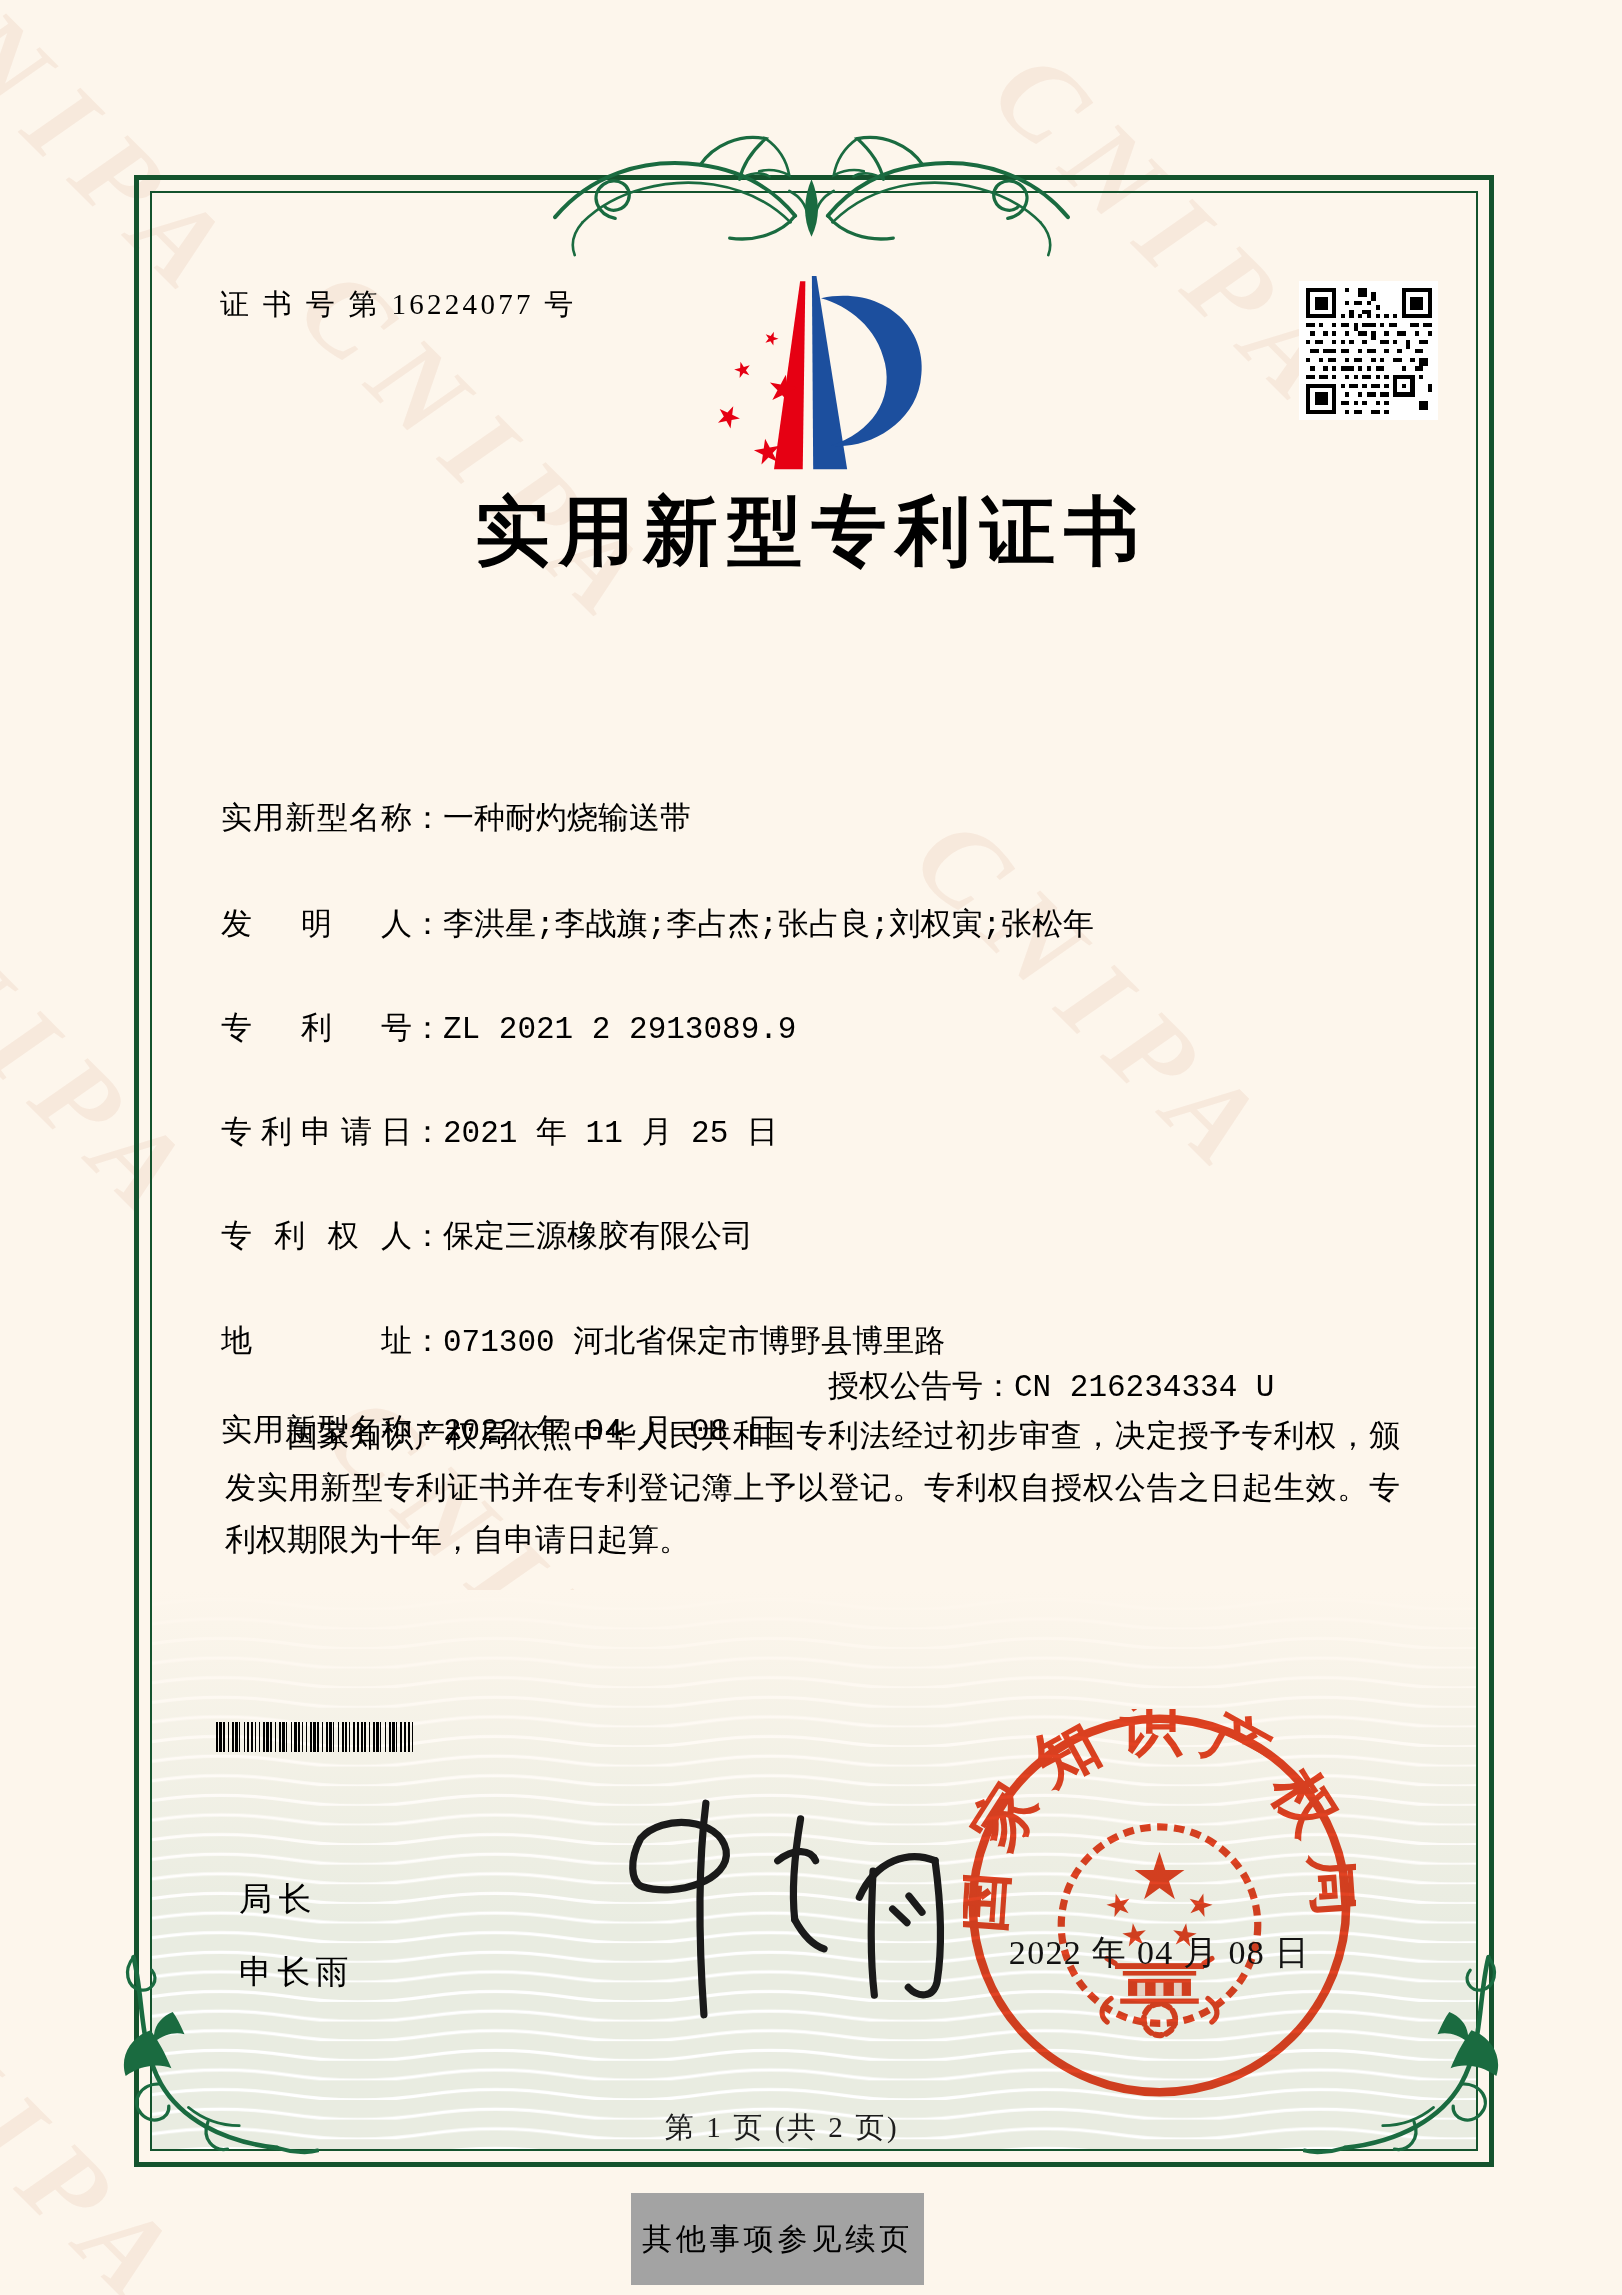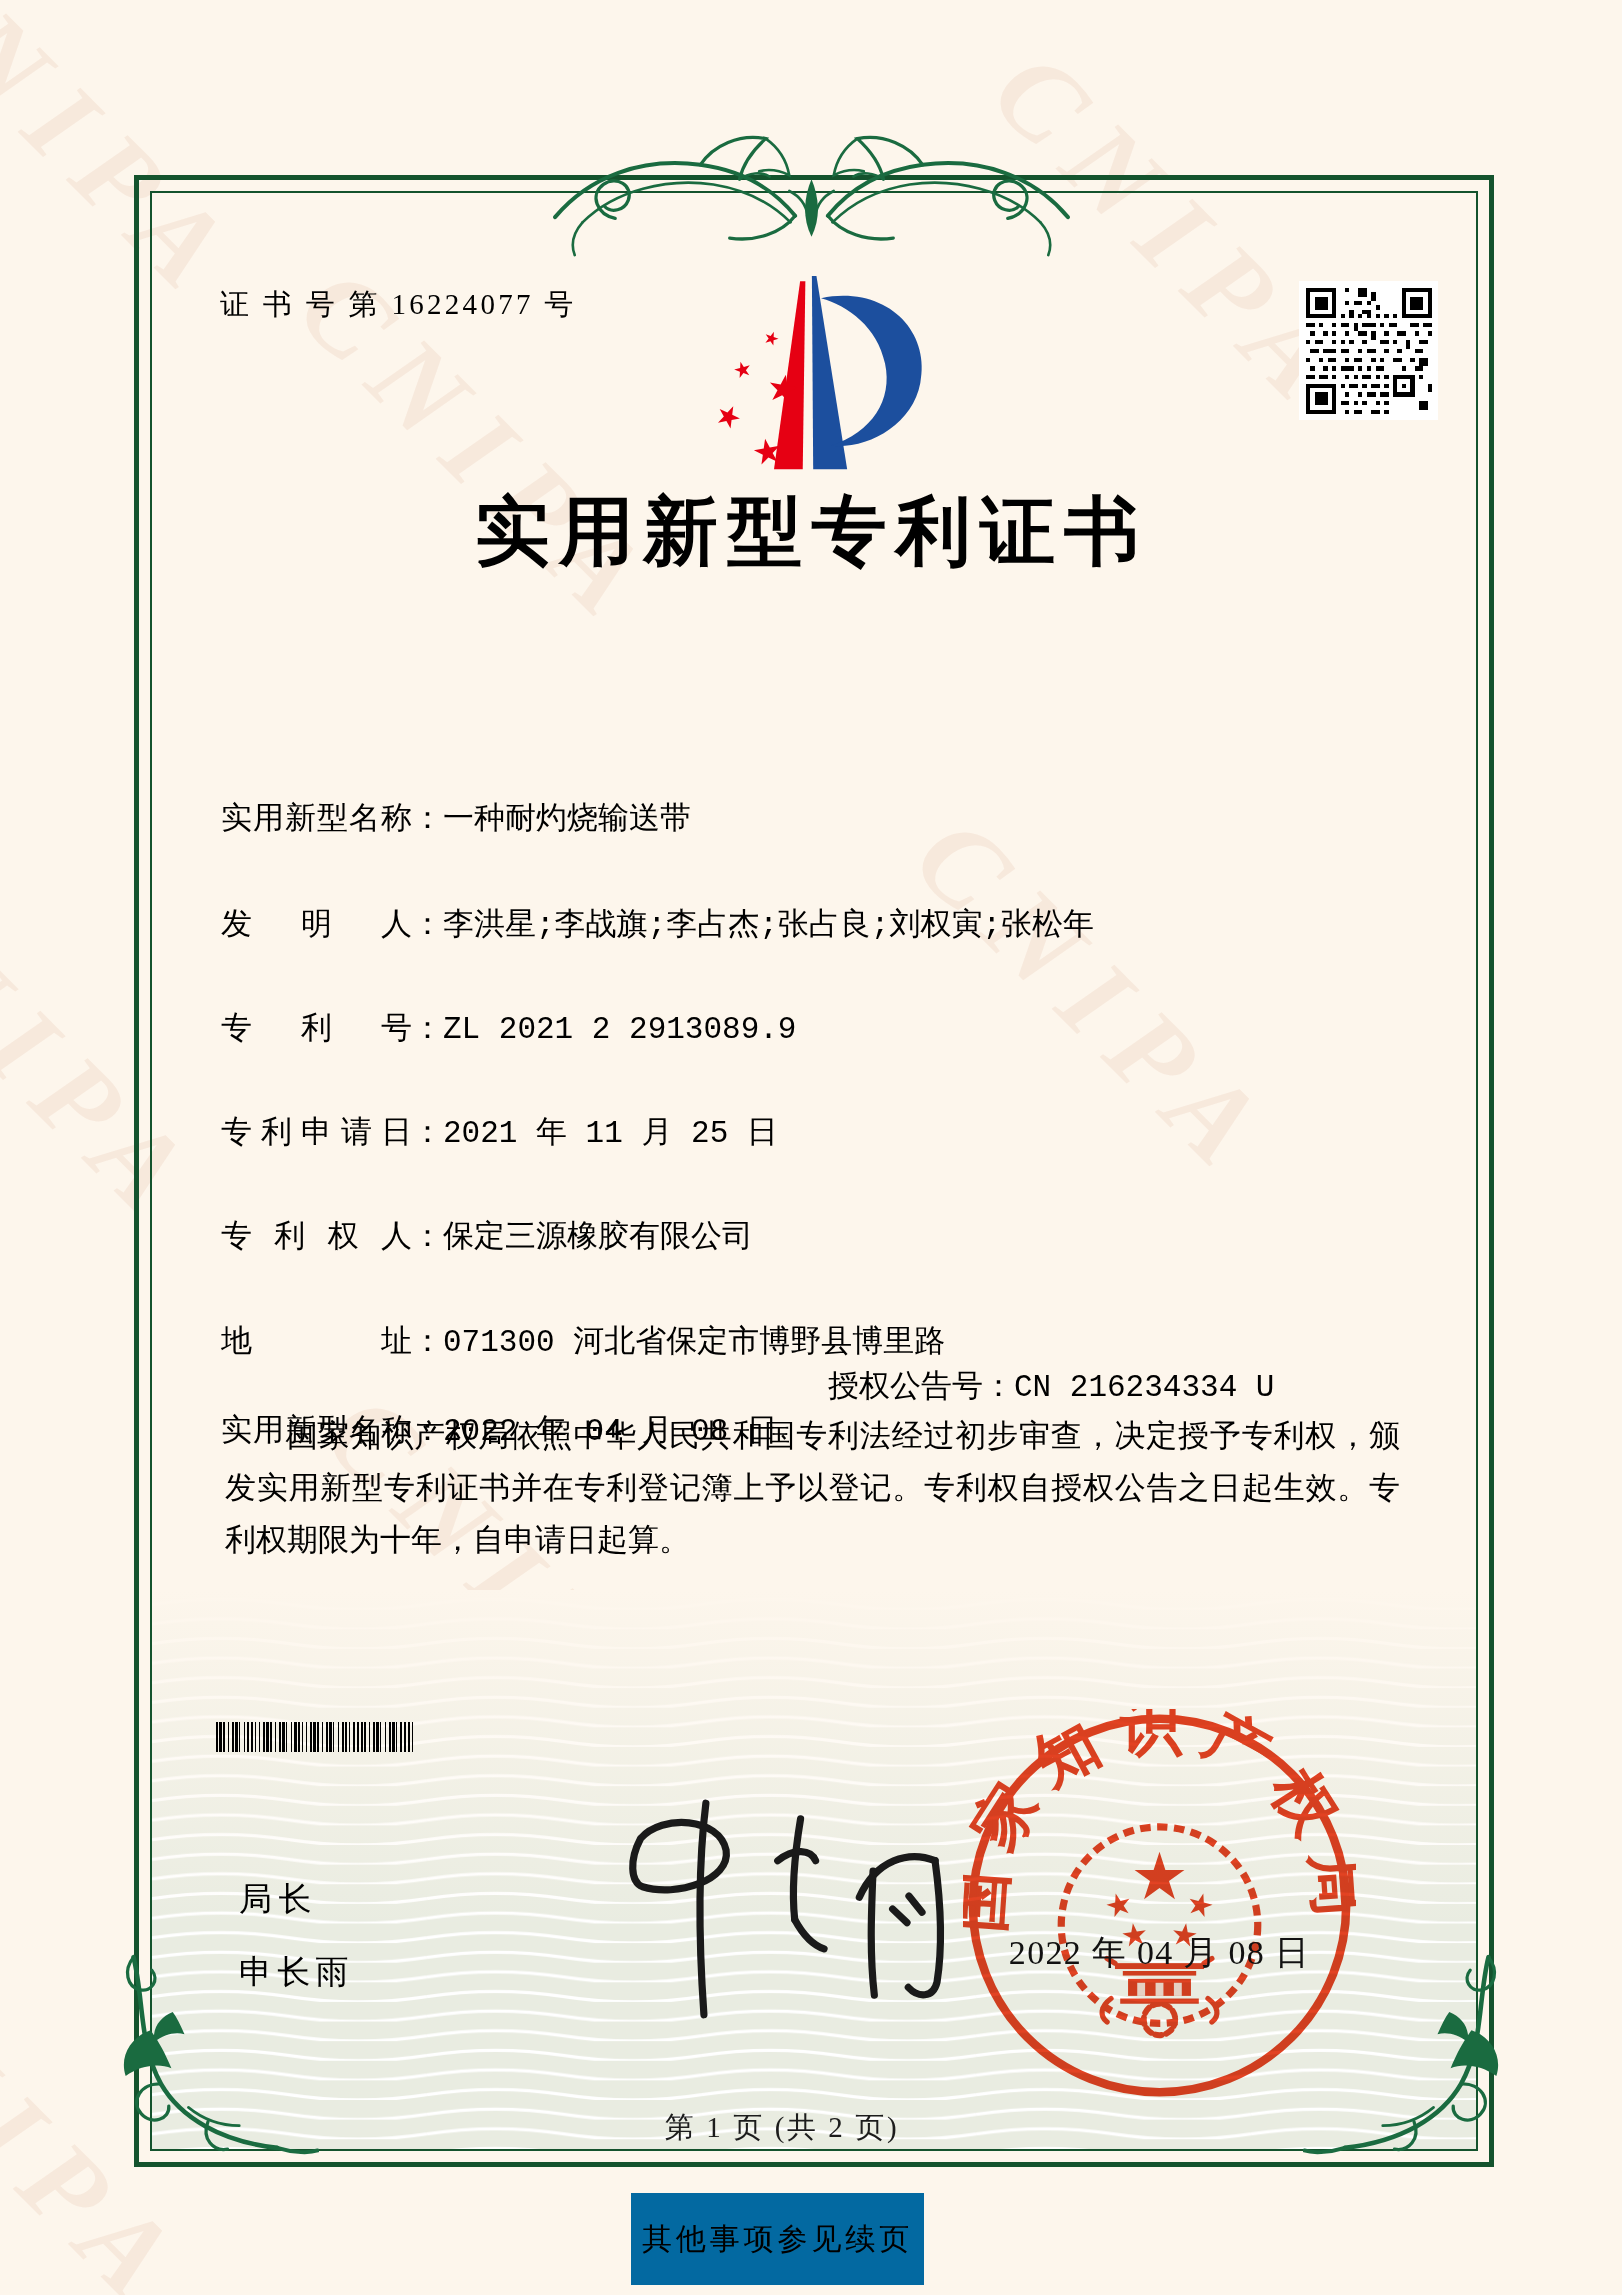--- a/index.html
+++ b/index.html
@@ -66,21 +66,21 @@
       #000 7.2px 8.5px,transparent 8.5px 11.8px,#000 11.8px 13px,transparent 13px 15.7px);}
   .signer-title{position:absolute;left:239px;top:1877px;font-size:33px;letter-spacing:6.5px;z-index:5;}
   .signer-name{position:absolute;left:239px;top:1950px;font-size:33px;letter-spacing:5.2px;z-index:5;}
   .signature{position:absolute;left:578px;top:1798px;width:419px;height:222px;z-index:5;}
   .seal{position:absolute;left:963px;top:1709px;width:393px;height:393px;z-index:6;
     mix-blend-mode:multiply;opacity:.95;}
   .seal-date{position:absolute;left:963px;top:1930px;width:393px;text-align:center;
     font-size:34px;letter-spacing:1.3px;color:#111;z-index:7;}
   .page-footer{position:absolute;left:0;top:2108px;width:1564px;text-align:center;
     font-size:29px;letter-spacing:2.6px;color:#1c1c1c;z-index:5;}
-  .note-box{position:absolute;left:631px;top:2193px;width:293px;height:92px;background:#0369a1;
+  .note-box{position:absolute;left:631px;top:2193px;width:293px;height:92px;background:#a3a3a3;
     text-align:center;line-height:92px;font-size:30px;letter-spacing:3.9px;z-index:5;}
 </style>
 </head>
 <body>
 
 <div class="page">
 
   <div class="wm" style="left:-52px;top:-85px">CNIPA</div>
   <div class="wm" style="left:366px;top:242px">CNIPA</div>
   <div class="wm" style="left:1060px;top:26px">CNIPA</div>

